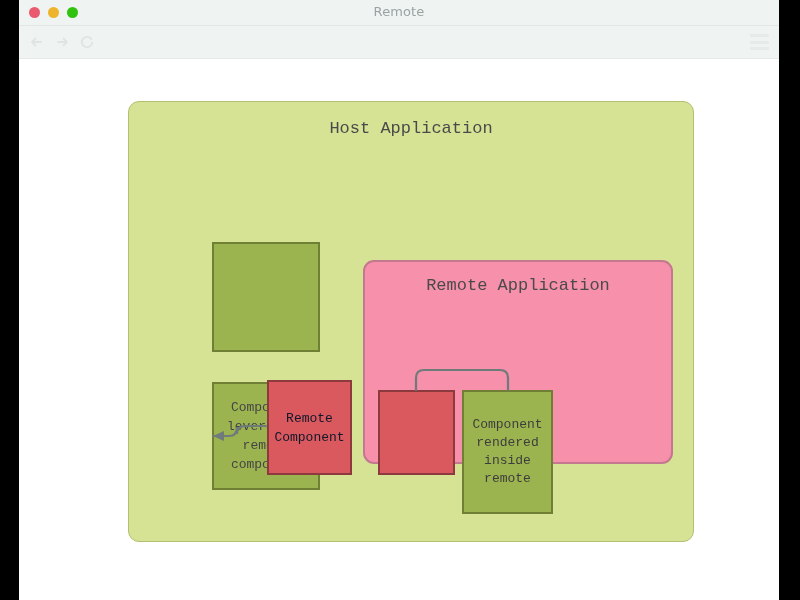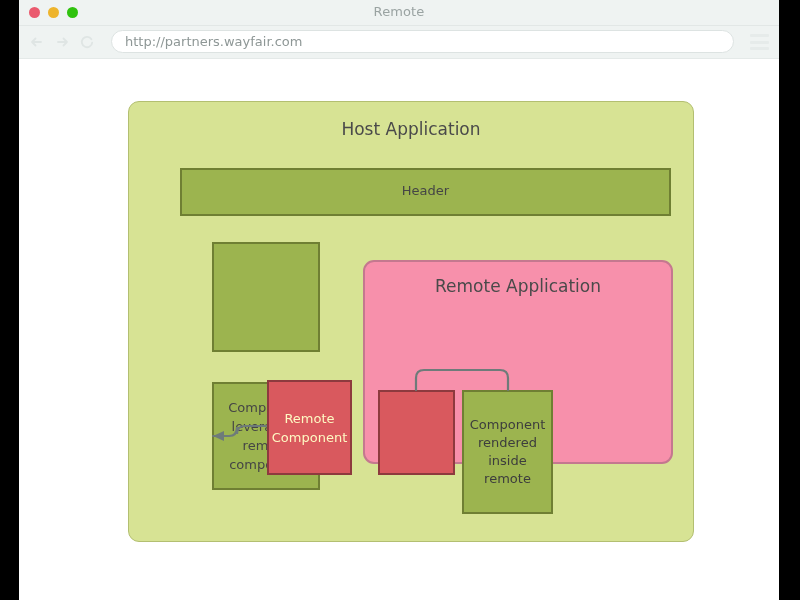--- a/index.html
+++ b/index.html
@@ -125,20 +125,21 @@
   .host-app {
     position: absolute;
     left: 109px;
     top: 42px;
     width: 566px;
     height: 441px;
     background: #d7e394;
     border: 1px solid #b3bf71;
     border-radius: 11px;
     box-sizing: border-box;
+    font-family: Liberation Mono, monospace;
   }
   .host-title {
     position: absolute;
     left: 0;
     right: 0;
     top: 17px;
     text-align: center;
     font-size: 17px;
     color: #4a4a4a;
   }
@@ -226,21 +227,21 @@
     background: #d9595e;
     border: 2px solid #8d3a3e;
     box-sizing: border-box;
     display: flex;
     align-items: center;
     justify-content: center;
     text-align: center;
   }
   .remote-component-text {
     font-size: 13px;
-    color: #fef9c3;
+    color: #0f172a;
     line-height: 19px;
   }
 
   .plain-red-box {
     position: absolute;
     left: 249px;
     top: 288px;
     width: 77px;
     height: 85px;
     background: #d9595e;
@@ -300,40 +301,34 @@
           <path d="M6 10 H15 M11.5 6.5 L15 10 L11.5 13.5" fill="none" stroke="#dfe5e4" stroke-width="1.8" stroke-linecap="round" stroke-linejoin="round"></path>
         </svg>
       </span>
       <span>
         <svg width="20" height="20" viewBox="0 0 20 20">
           <path d="M14.4 7.2 A5.2 5.2 0 1 0 15.2 10.6" fill="none" stroke="#dfe5e4" stroke-width="1.8" stroke-linecap="round"></path>
         </svg>
       </span>
     </div>
 
-    <div class="url-bar">
-      <div class="url-text" placeholder="Search or enter address">http://partners.wayfair.com</div>
-    </div>
 
     <div class="menu-btn">
       <i></i>
       <i></i>
       <i></i>
     </div>
   </div>
 
   <div class="page">
     <div class="diagram">
 
       <div class="host-app">
         <div class="host-title">Host Application</div>
 
-        <div class="header-box">
-          <div class="header-label">Header</div>
-        </div>
 
         <div class="empty-green-box"></div>
 
         <div class="leveraging-box">
           <div class="leveraging-text">Component leveraging remote component</div>
         </div>
 
         <div class="remote-app">
           <div class="remote-title">Remote Application</div>
         </div>

